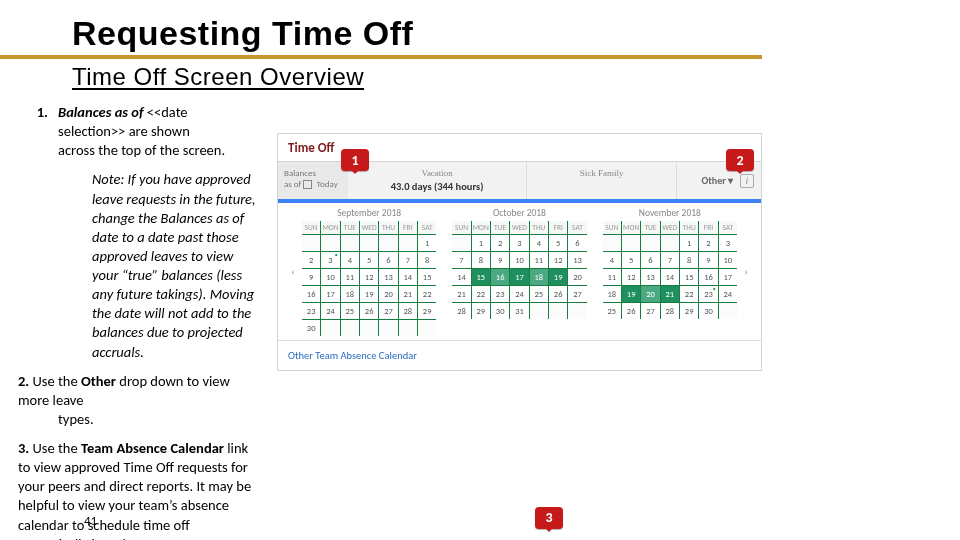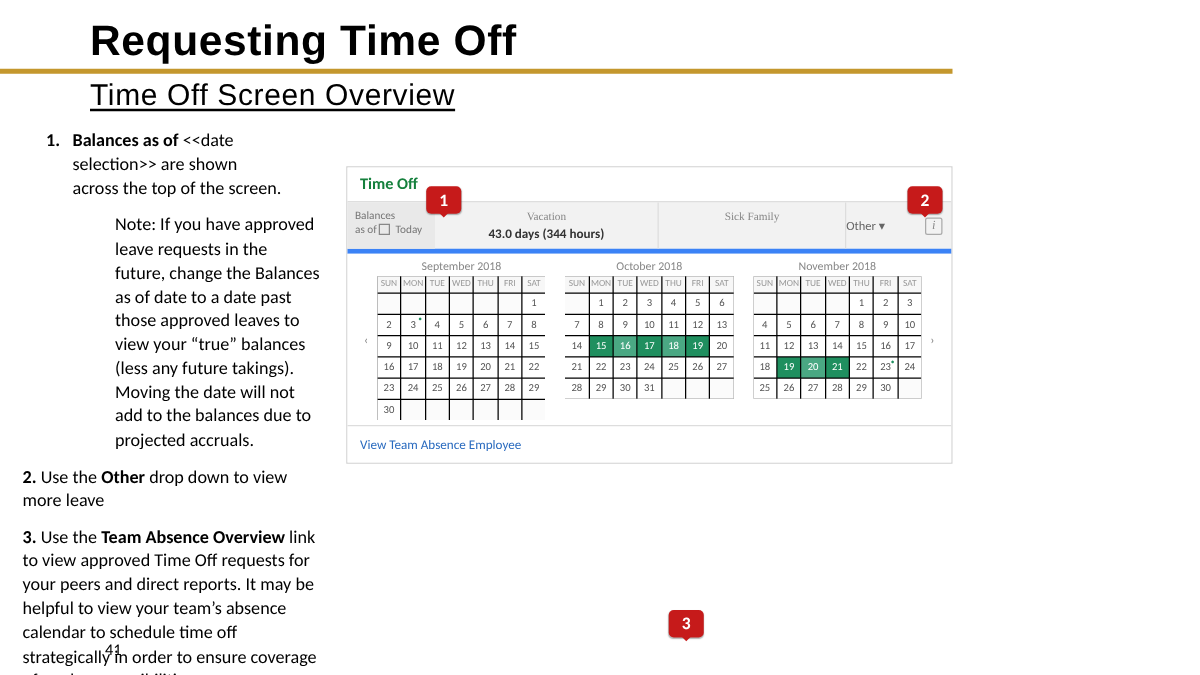--- a/index.html
+++ b/index.html
@@ -7,43 +7,43 @@
   .slide { width:762px; height:540px; position:relative; padding:14px 0 0 0; }
   .h1 { font-family: "Arial Narrow", Arial, sans-serif; font-stretch: condensed; font-weight:700; font-size:34px; margin:0 0 2px 72px; letter-spacing:0.5px; }
   .rule { height:4px; background:#c4972d; margin:2px 0 4px 0; }
   .h2 { font-family: "Arial Narrow", Arial, sans-serif; font-stretch: condensed; font-weight:400; font-size:24px; margin:4px 0 12px 72px; letter-spacing:0.5px; text-decoration: underline; text-underline-offset: 3px; }
   .body { display:flex; }
   .left { width:445px; padding:0 20px 0 18px; font-size:14.5px; line-height:1.32; }
   .left ol { margin:0; padding:0; list-style:none; }
   .left li.num { padding-left:40px; position:relative; }
   .left li.num .n { position:absolute; left:0; top:0; width:30px; text-align:right; font-weight:700; }
   .bold { font-weight:700; }
-  .ital { }
+  .ital { font-style:italic; }
   .note { padding-left:74px; margin:10px 0; }
   .spaced { margin-top:10px; }
   .pg { position:absolute; left:84px; bottom:12px; font-size:13px; }
   .right { flex:1; position:relative; padding-top:30px; }
   .app { width:485px; border:1px solid #d4d4d4; background:#fafafa; font-size:10px; color:#555; }
-  .ttl { background:#fff; border-bottom:1px solid #d4d4d4; padding:6px 10px; font-size:13px; color:#15803d; font-weight:600; }
+  .ttl { background:#fff; border-bottom:1px solid #d4d4d4; padding:6px 10px; font-size:13px; color:#7f1d1d; font-weight:600; }
   .balrow { display:flex; align-items:stretch; background:#f2f2f2; border-bottom:4px solid #3b82f6; }
   .balbox { padding:6px 8px; border-right:1px solid #ddd; text-align:center; }
   .balbox:last-child { border-right:none; }
   .bal-as { width:70px; color:#777; font-size:9px; line-height:1.2; text-align:left; padding:6px 6px; background:#e9e9e9; }
   .bal-as .cal { display:inline-block; width:9px; height:9px; border:1px solid #888; margin-right:2px; vertical-align:middle; }
   .balbox .lbl { color:#888; font-size:9px;font-family:Liberation Serif, serif; }
   .balbox .val { color:#333; font-size:10.5px; font-weight:600; margin-top:2px; }
-  .bal-other { width:56px; display:flex; align-items:center; justify-content:flex-start; color:#666; }
+  .bal-other { width:56px; display:flex; align-items:center; justify-content:flex-end; color:#666;font-weight:bold; }
   .bal-i { width:28px; display:flex; align-items:center; justify-content:center; }
   .bal-i .ii { width:14px; height:14px; border:1px solid #aaa; border-radius:2px; display:flex; align-items:center; justify-content:center; font-family:Georgia,serif; font-style:italic; font-size:10px; color:#888; }
   .months { display:flex; align-items:center; background:#fff; padding:4px 6px; }
   .nav { width:18px; text-align:center; color:#888; cursor:pointer; }
   .monthset { flex:1; display:flex; gap:16px; }
   .month { flex:1; }
   .mtitle { text-align:center; color:#888; font-size:9.5px; margin-bottom:2px; }
-  .grid { display:grid; grid-template-columns:repeat(7,1fr); gap:1px; background:#000000; }
+  .grid { display:grid; grid-template-columns:repeat(7,1fr); gap:1px; background:#15803d; }
   .dow { background:#f7f7f7; text-align:center; font-size:7.5px; color:#999; padding:2px 0; }
   .day { background:#fff; text-align:center; font-size:8.5px; color:#555; padding:3px 0; min-height:14px; }
   .day.empty { background:#fbfbfb; }
   .day.hl { background:#1f8f5f; color:#fff; }
   .day.hl2 { background:#4aa883; color:#fff; }
   .day.dot { position:relative; }
   .day.dot::after { content:"•"; position:absolute; top:-1px; right:2px; font-size:6px; color:#1f8f5f; }
   .teamlink { display:block; padding:8px 10px; background:#fff; color:#2a6bbf; font-size:10.5px; border-top:1px solid #ddd; }
   .callout { position:absolute; width:28px; height:22px; background:#c61a1a; color:#fff; border-radius:4px; display:flex; align-items:center; justify-content:center; font-weight:700; font-size:14px; box-shadow:0 1px 1px rgba(0,0,0,.3); }
   .callout::after { content:""; position:absolute; bottom:-8px; left:50%; transform:translateX(-50%); border:5px solid transparent; border-top-color:#c61a1a; }
@@ -70,24 +70,25 @@
           <span>across the top of the screen.</span>
         </li>
       </ol>
       <div class="note">
         <span class="ital">Note:</span>
         <span class="ital">If you have approved leave requests in the future, change the Balances as of date to a date past those approved leaves to view your “true” balances (less any future takings). Moving the date will not add to the balances due to projected accruals.</span>
       </div>
       <div class="spaced" style="padding-left:0;">
         <span class="bold">2.</span>
         <span>Use the </span><span class="bold">Other</span><span> drop down to view more leave</span>
+        <div style="padding-left:40px;"><span>types.</span></div>
       </div>
       <div class="spaced" style="padding-left:0;">
         <span class="bold">3.</span>
-        <span>Use the </span><span class="bold">Team Absence Overview</span><span> link to view approved Time Off requests for your peers and direct reports. It may be helpful to view your team’s absence calendar to schedule time off strategically in order to ensure coverage of work responsibilities.</span>
+        <span>Use the </span><span class="bold">Team Absence Calendar</span><span> link to view approved Time Off requests for your peers and direct reports. It may be helpful to view your team’s absence calendar to schedule time off strategically in order to ensure coverage of work responsibilities.</span>
       </div>
     </div>
 
     <div class="right">
       <div class="app">
         <div class="ttl">Time Off</div>
         <div class="balrow">
           <div class="bal-as">
             <span>Balances</span><br>
             <span>as of </span>
@@ -256,21 +257,21 @@
                   <div class="day">27</div>
                   <div class="day">28</div>
                   <div class="day">29</div>
                   <div class="day">30</div>
                   <div class="day empty"></div>
                 </div>
               </div>
             </div>
           <div class="nav">›</div>
         </div>
-        <a class="teamlink">View Team Absence Employee</a>
+        <a class="teamlink">Other Team Absence Calendar</a>
       </div>
 
       <div class="callout c1">1</div>
       <div class="callout c2">2</div>
       <div class="callout c3">3</div>
     </div>
   </div>
 
   <div class="pg">41</div>
 </div>

